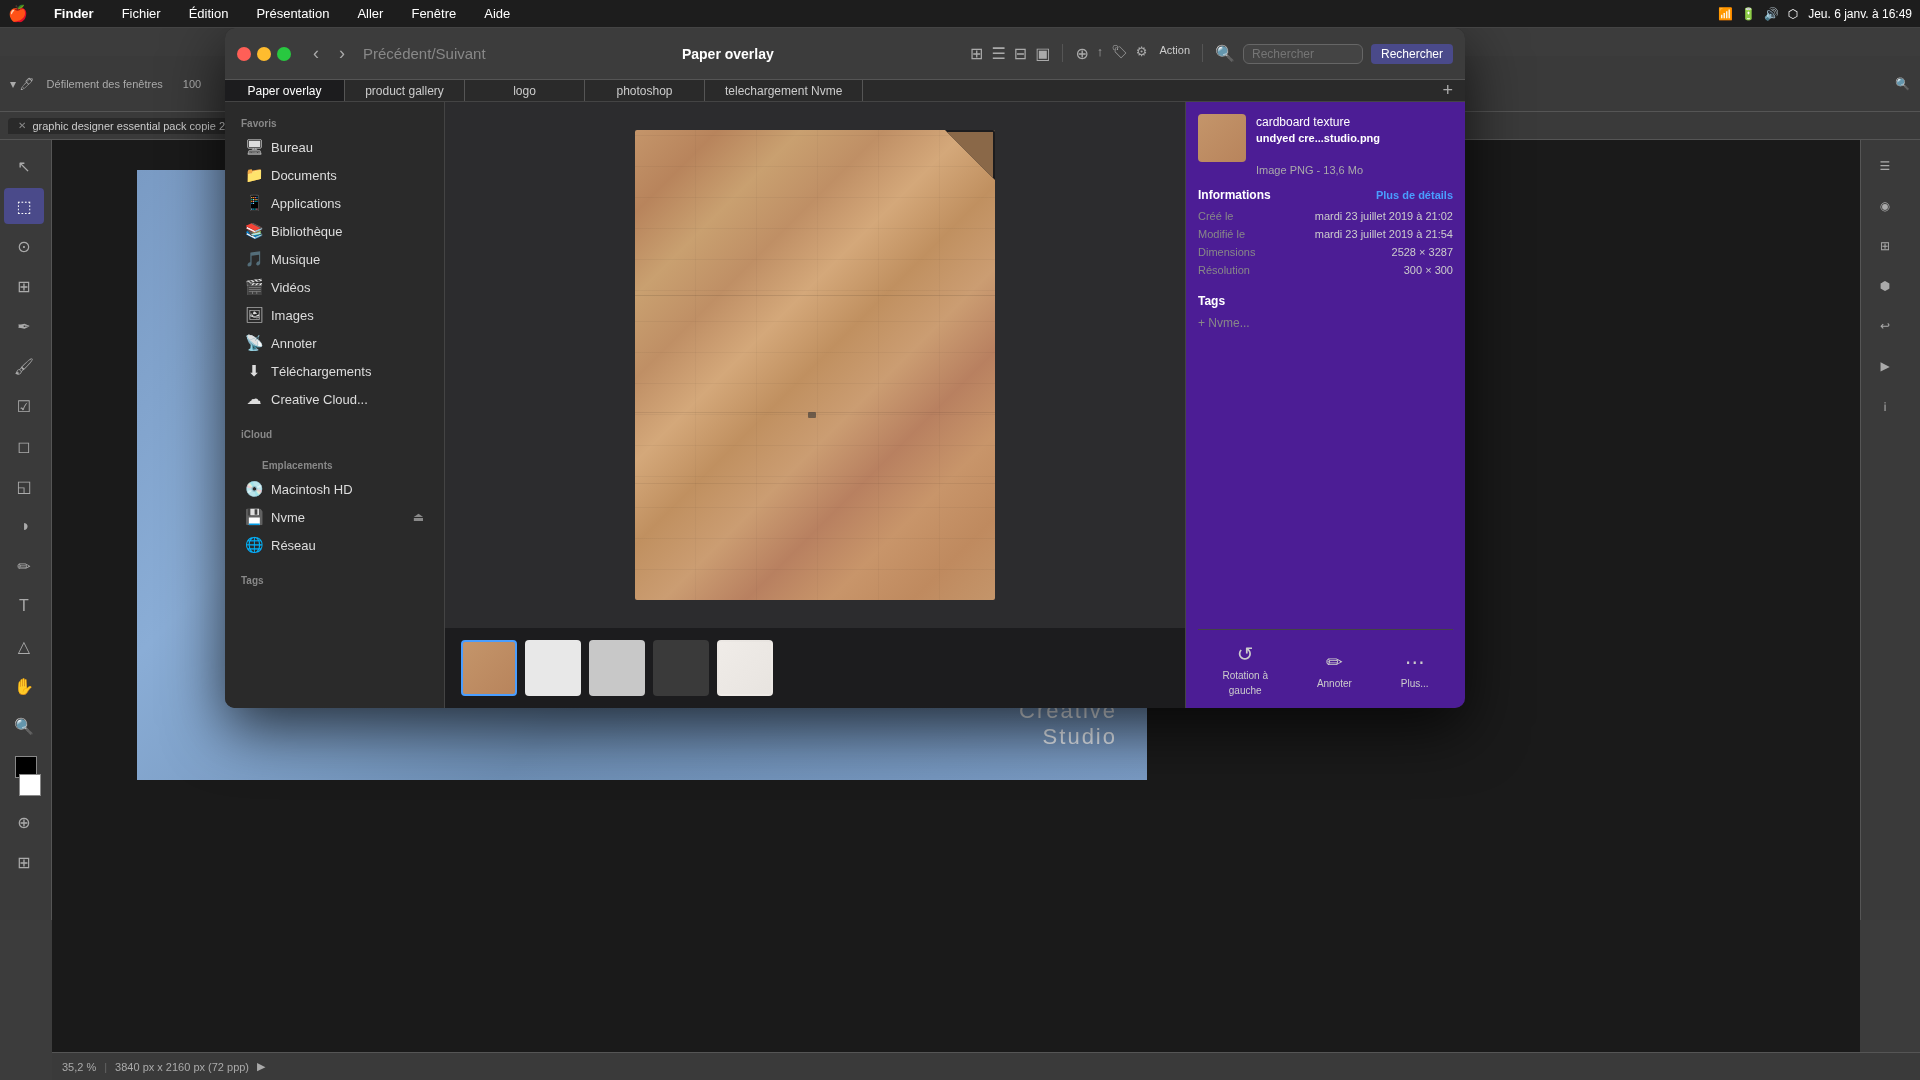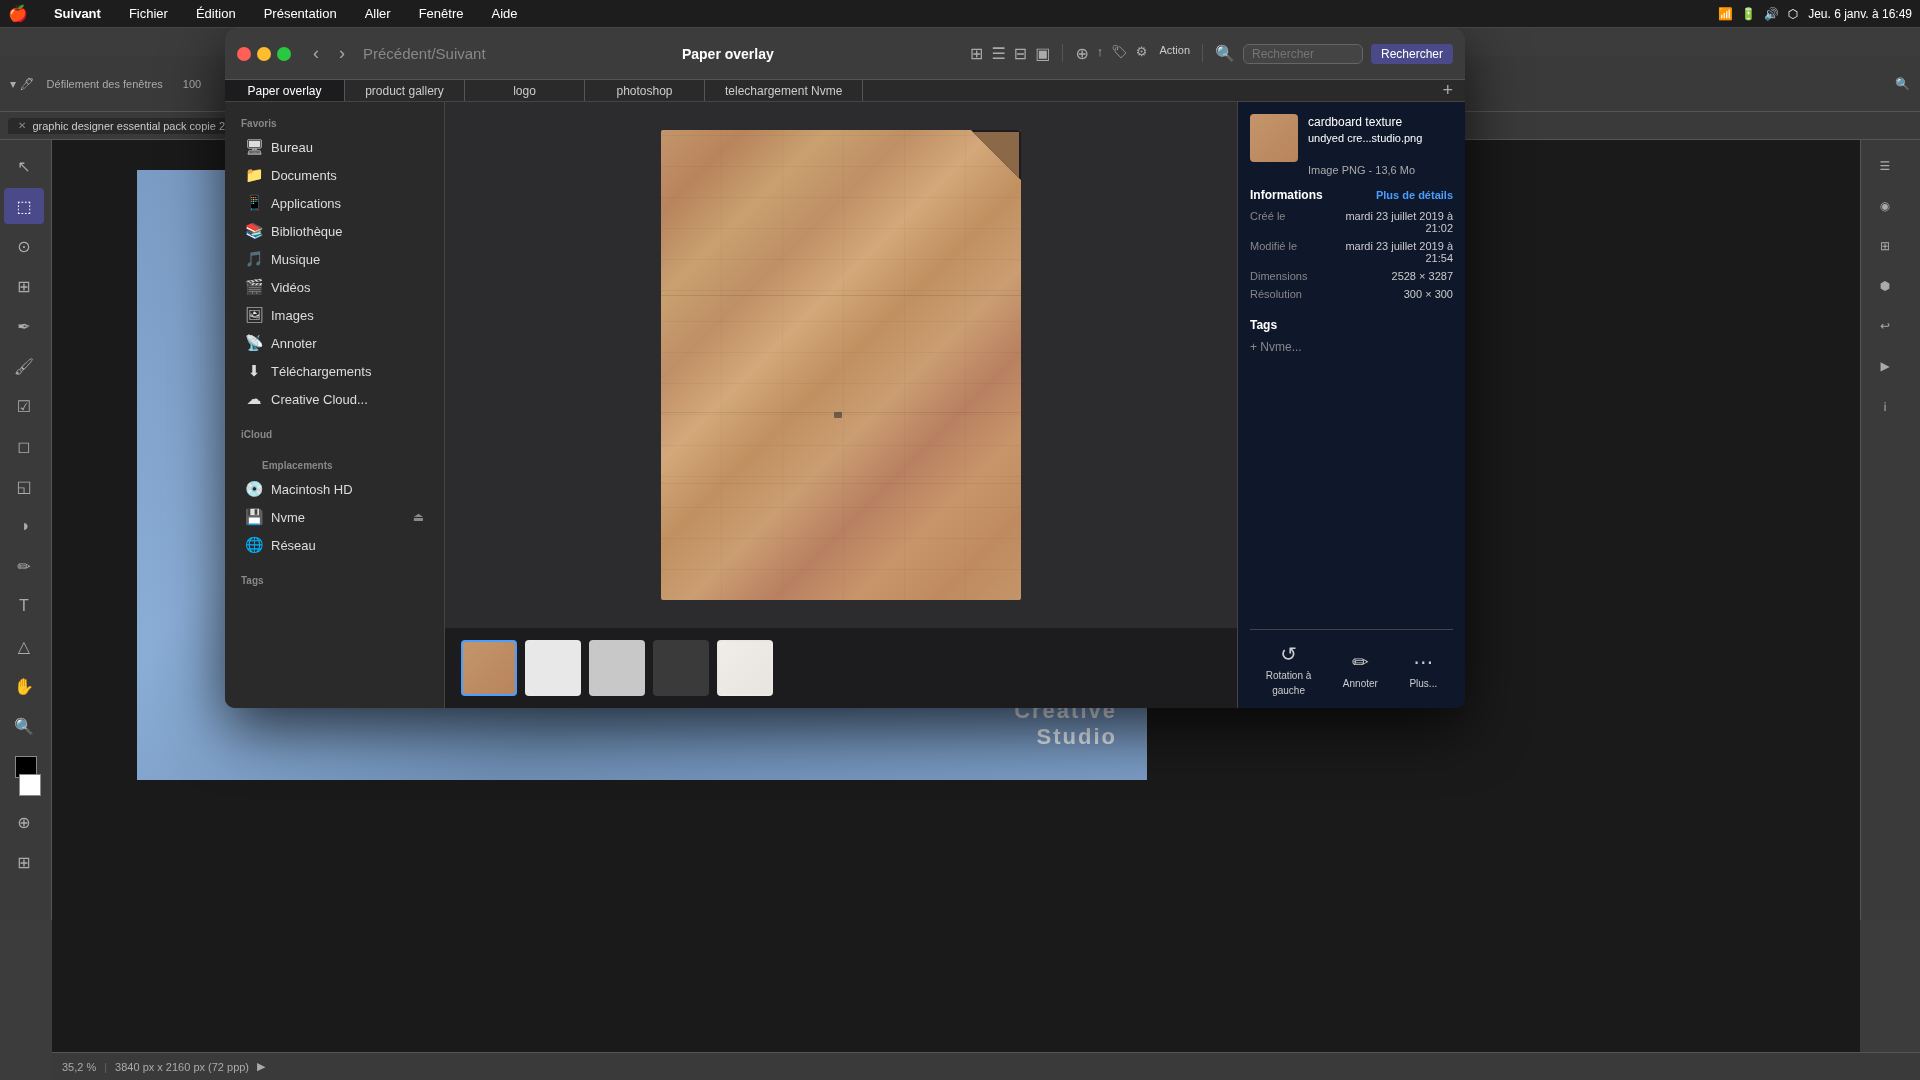--- a/index.html
+++ b/index.html
@@ -108,21 +108,21 @@
     }
     .thumb.active { border-color: #4a9eff; }
     .thumb-cardboard { background: linear-gradient(135deg, #c4956a, #b8845c); }
     .thumb-white { background: #e8e8e8; }
     .thumb-lightgray { background: #c8c8c8; }
     .thumb-darkgray { background: #3a3a3a; }
     .thumb-paper { background: linear-gradient(135deg, #f0ece8, #e8e4e0); }
 
     
     .right-panel {
-      width: 228px; background: #0f172a; border-left: 1px solid #444;
+      width: 280px; background: #4c1d95; border-left: 1px solid #444;
       display: flex; flex-direction: column; padding: 12px;
     }
     .file-header { display: flex; align-items: flex-start; gap: 10px; margin-bottom: 12px; }
     .file-thumb-preview {
       width: 48px; height: 48px; background: linear-gradient(135deg, #c4956a, #b8845c);
       border-radius: 4px; flex-shrink: 0;
     }
     .file-info { flex: 1; }
     .file-name { font-size: 12px; color: #fff; font-weight: 500; line-height: 1.4; }
     .file-meta { font-size: 11px; color: #aaa; margin-top: 18px; }
@@ -219,21 +219,21 @@
 
     .content-main {
       flex: 1; display: flex; flex-direction: column; background: #1c1c1e;
     }
   </style>
 </head>
 <body>
 
 <div class="menubar">
   <span class="menubar-apple">🍎</span>
-  <span class="menubar-item" style="font-weight:700;">Suivant</span>
+  <span class="menubar-item" style="font-weight:700;">Finder</span>
   <span class="menubar-item">Fichier</span>
   <span class="menubar-item">Édition</span>
   <span class="menubar-item">Présentation</span>
   <span class="menubar-item">Aller</span>
   <span class="menubar-item">Fenêtre</span>
   <span class="menubar-item">Aide</span>
   <div class="menubar-right">
     <div class="menubar-icons">
       <span>📶</span>
       <span>🔋</span>
@@ -282,21 +282,21 @@
     </div>
     <div style="margin-top:4px;" class="ps-tool">⊕</div>
     <div class="ps-tool">⊞</div>
   </div>
 
   <div style="position:absolute;left:52px;top:112px;right:60px;bottom:28px;background:#1a1a1a;overflow:hidden;">
 
     <div style="position:absolute;left:85px;top:30px;width:1010px;height:610px;background:linear-gradient(135deg,#7a9bc4 0%,#8aadd6 30%,#6e8fb5 60%,#7a9bc4 100%);">
       <div style="position:absolute;bottom:30px;right:30px;color:rgba(255,255,255,0.85);font-size:32px;font-weight:200;letter-spacing:2px;">
         <span style="font-size:36px;font-style:italic;font-weight:300;">Undyed</span>
-        <span style="font-size:22px;font-weight:700;display:block;text-align:right;">Creative<br>Studio</span>
+        <span style="font-size:22px;font-weight:400;display:block;text-align:right;">Creative<br>Studio</span>
       </div>
     </div>
   </div>
 
   <div class="ps-bottom-bar" style="bottom:0; left:52px;">
     <span>35,2 %</span>
     <span style="color:#666;">|</span>
     <span>3840 px x 2160 px (72 ppp)</span>
     <span style="cursor:pointer;">▶</span>
   </div>
@@ -442,21 +442,21 @@
         <div class="thumb thumb-paper"></div>
       </div>
     </div>
 
     <div class="right-panel">
 
       <div class="file-header">
         <div class="file-thumb-preview"></div>
         <div class="file-info">
           <div class="file-name">cardboard texture</div>
-          <div class="file-name" style="font-size:11px;">undyed cre...studio.png</div>
+          <div class="file-name" style="font-size:11px;font-weight:bold;">undyed cre...studio.png</div>
           <div class="file-meta">
             <span>Image PNG</span>
             <span> - </span>
             <span>13,6 Mo</span>
           </div>
         </div>
       </div>
 
       <div class="info-section">
         <div class="info-section-title">

